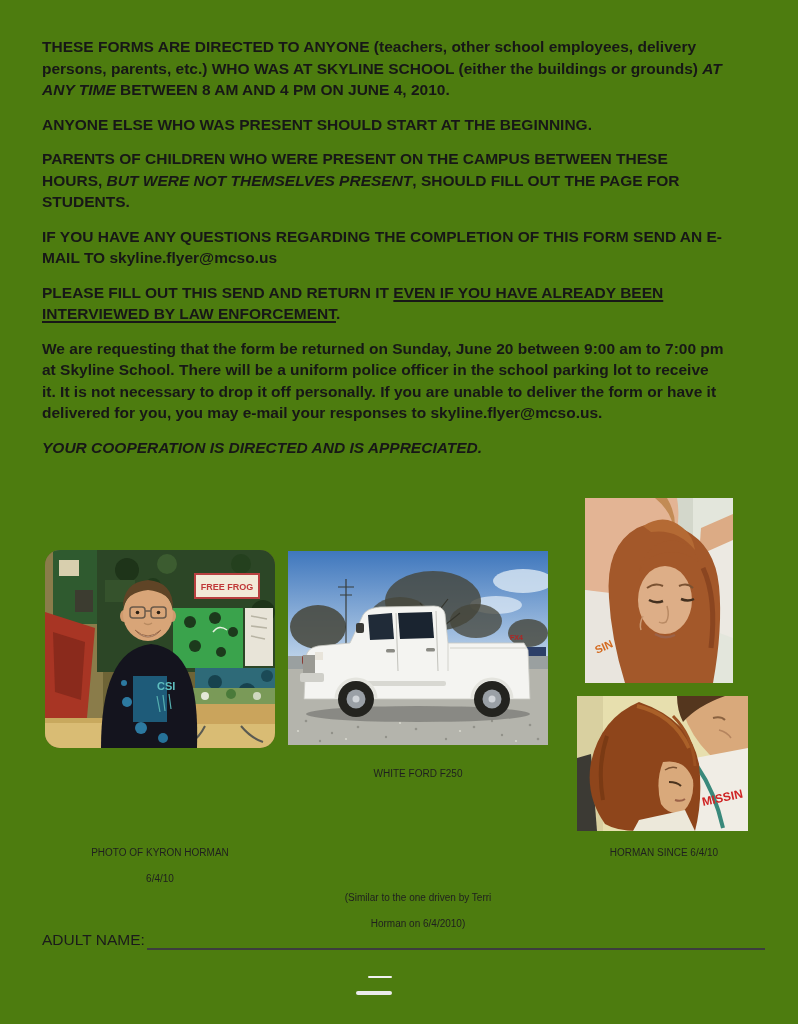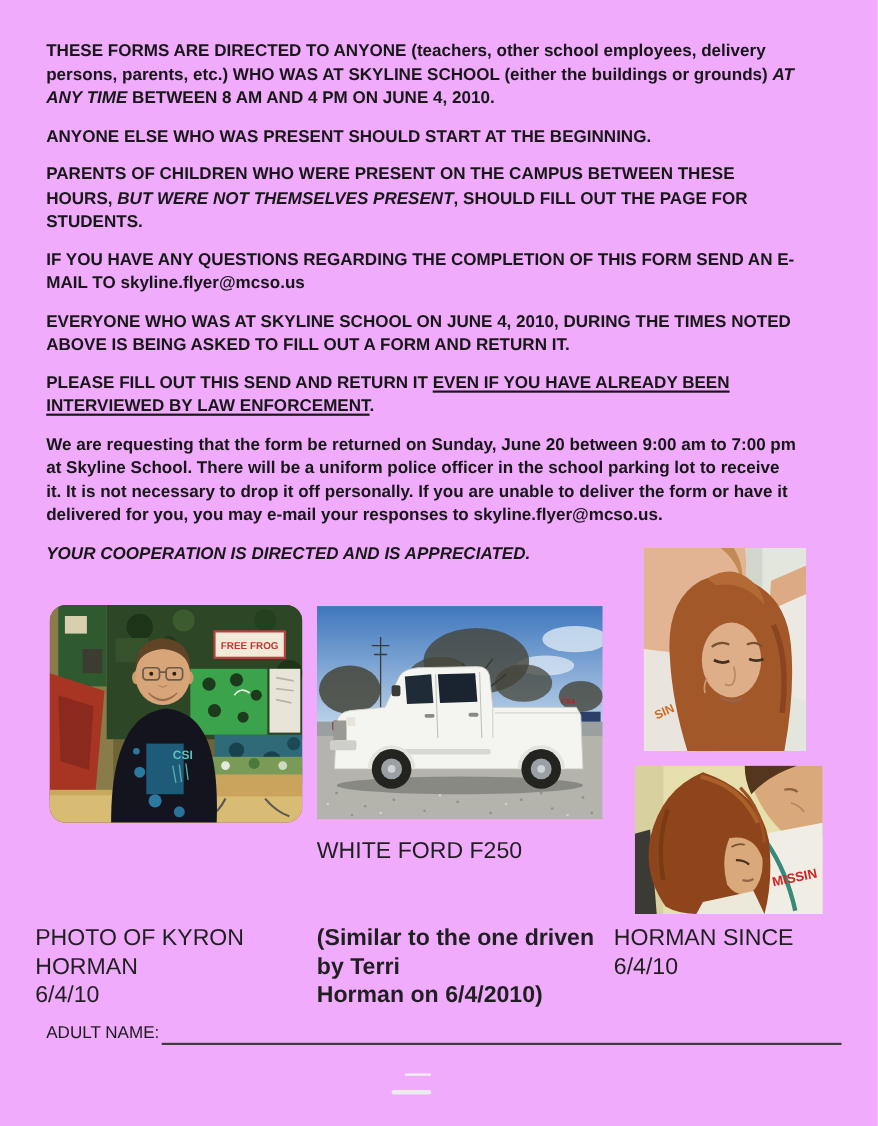--- a/index.html
+++ b/index.html
@@ -4,21 +4,21 @@
 <style>
   * { margin: 0; padding: 0; box-sizing: border-box; }
   html, body { width: 798px; height: 1024px; }
   body {
     background: #ffffff;
     font-family: "Liberation Sans", sans-serif;
     position: relative;
     overflow: hidden;
     color: #1b1b1b;
   }
-  .page { position: absolute; inset: 0; background: #f0abfc; }
+  .page { position: absolute; inset: 0; background: #4d7c0f; }
 
   
   .text-block { position: absolute; left: 42px; top: 36px; width: 684px; }
   .para {
     font-weight: bold;
     font-size: 15.5px;
     line-height: 21.5px;
     margin-bottom: 13px;
     color: #171717;
   }
@@ -30,28 +30,29 @@
   figure svg { display: block; width: 100%; height: 100%; }
   svg text { font-family: "Liberation Sans", sans-serif; }
   .photo-kyron  { left: 45px;  top: 550px; width: 230px; height: 198px; border-radius: 15px; }
   .photo-truck  { left: 288px; top: 551px; width: 260px; height: 194px; }
   .photo-terri1 { left: 585px; top: 498px; width: 148px; height: 185px; }
   .photo-terri2 { left: 577px; top: 696px; width: 171px; height: 135px; }
 
   
   .caption {
     position: absolute;
-    font-size: 21px;
+    text-align: center;
+    font-size: 10px;
     line-height: 26px;
     color: #1f1f1f;
     font-weight: normal;
   }
   .caption-truck-title { left: 288px; top: 761px; width: 260px; }
   .caption-kyron       { left: 32px;  top: 840px; width: 256px; }
-  .caption-truck-sub   { left: 288px; top: 840px; width: 260px; font-weight: bold; }
+  .caption-truck-sub   { left: 288px; top: 885px; width: 260px; }
   .caption-terri       { left: 558px; top: 840px; width: 212px; }
 
   
   .adult-row {
     position: absolute;
     left: 42px; top: 931px; width: 723px;
     display: flex; 
     font-size: 15.5px; color: #1b1b1b;
   }
   .adult-label { white-space: nowrap; padding-bottom: 1px; }
@@ -70,21 +71,20 @@
   <div class="text-block">
 
     <p class="para"><span>THESE FORMS ARE DIRECTED TO ANYONE (teachers, other school employees, delivery persons, parents, etc.) WHO WAS AT SKYLINE SCHOOL (either the buildings or grounds) </span><span class="run-italic">AT ANY TIME</span><span> BETWEEN 8 AM AND 4 PM ON JUNE 4, 2010.</span></p>
 
     <p class="para">ANYONE ELSE WHO WAS PRESENT SHOULD START AT THE BEGINNING.</p>
 
     <p class="para"><span>PARENTS OF CHILDREN WHO WERE PRESENT ON THE CAMPUS BETWEEN THESE HOURS, </span><span class="run-italic">BUT WERE NOT THEMSELVES PRESENT</span><span>, SHOULD FILL OUT THE PAGE FOR STUDENTS.</span></p>
 
     <p class="para"><span>IF YOU HAVE ANY QUESTIONS REGARDING THE COMPLETION OF THIS FORM SEND AN E-MAIL TO </span><span>skyline.flyer@mcso.us</span></p>
 
-    <p class="para">EVERYONE WHO WAS AT SKYLINE SCHOOL ON JUNE 4, 2010, DURING THE TIMES NOTED ABOVE IS BEING ASKED TO FILL OUT A FORM AND RETURN IT.</p>
 
     <p class="para"><span>PLEASE FILL OUT THIS SEND AND RETURN IT </span><span class="run-underline">EVEN IF YOU HAVE ALREADY BEEN INTERVIEWED BY LAW ENFORCEMENT</span><span>.</span></p>
 
     <p class="para"><span>We are requesting that the form be returned on Sunday, June 20 between 9:00 am to 7:00 pm at Skyline School.  There will be a uniform police officer in the school parking lot to receive it.  It is not necessary to drop it off personally.  If you are unable to deliver the form or have it delivered for you, you may e-mail your responses to </span><span>skyline.flyer@mcso.us</span><span>.</span></p>
 
     <p class="para run-italic">YOUR COOPERATION IS DIRECTED AND IS APPRECIATED.</p>
   </div>
 
   <figure class="photo-kyron">
     <svg viewBox="0 0 230 198" preserveAspectRatio="none">

